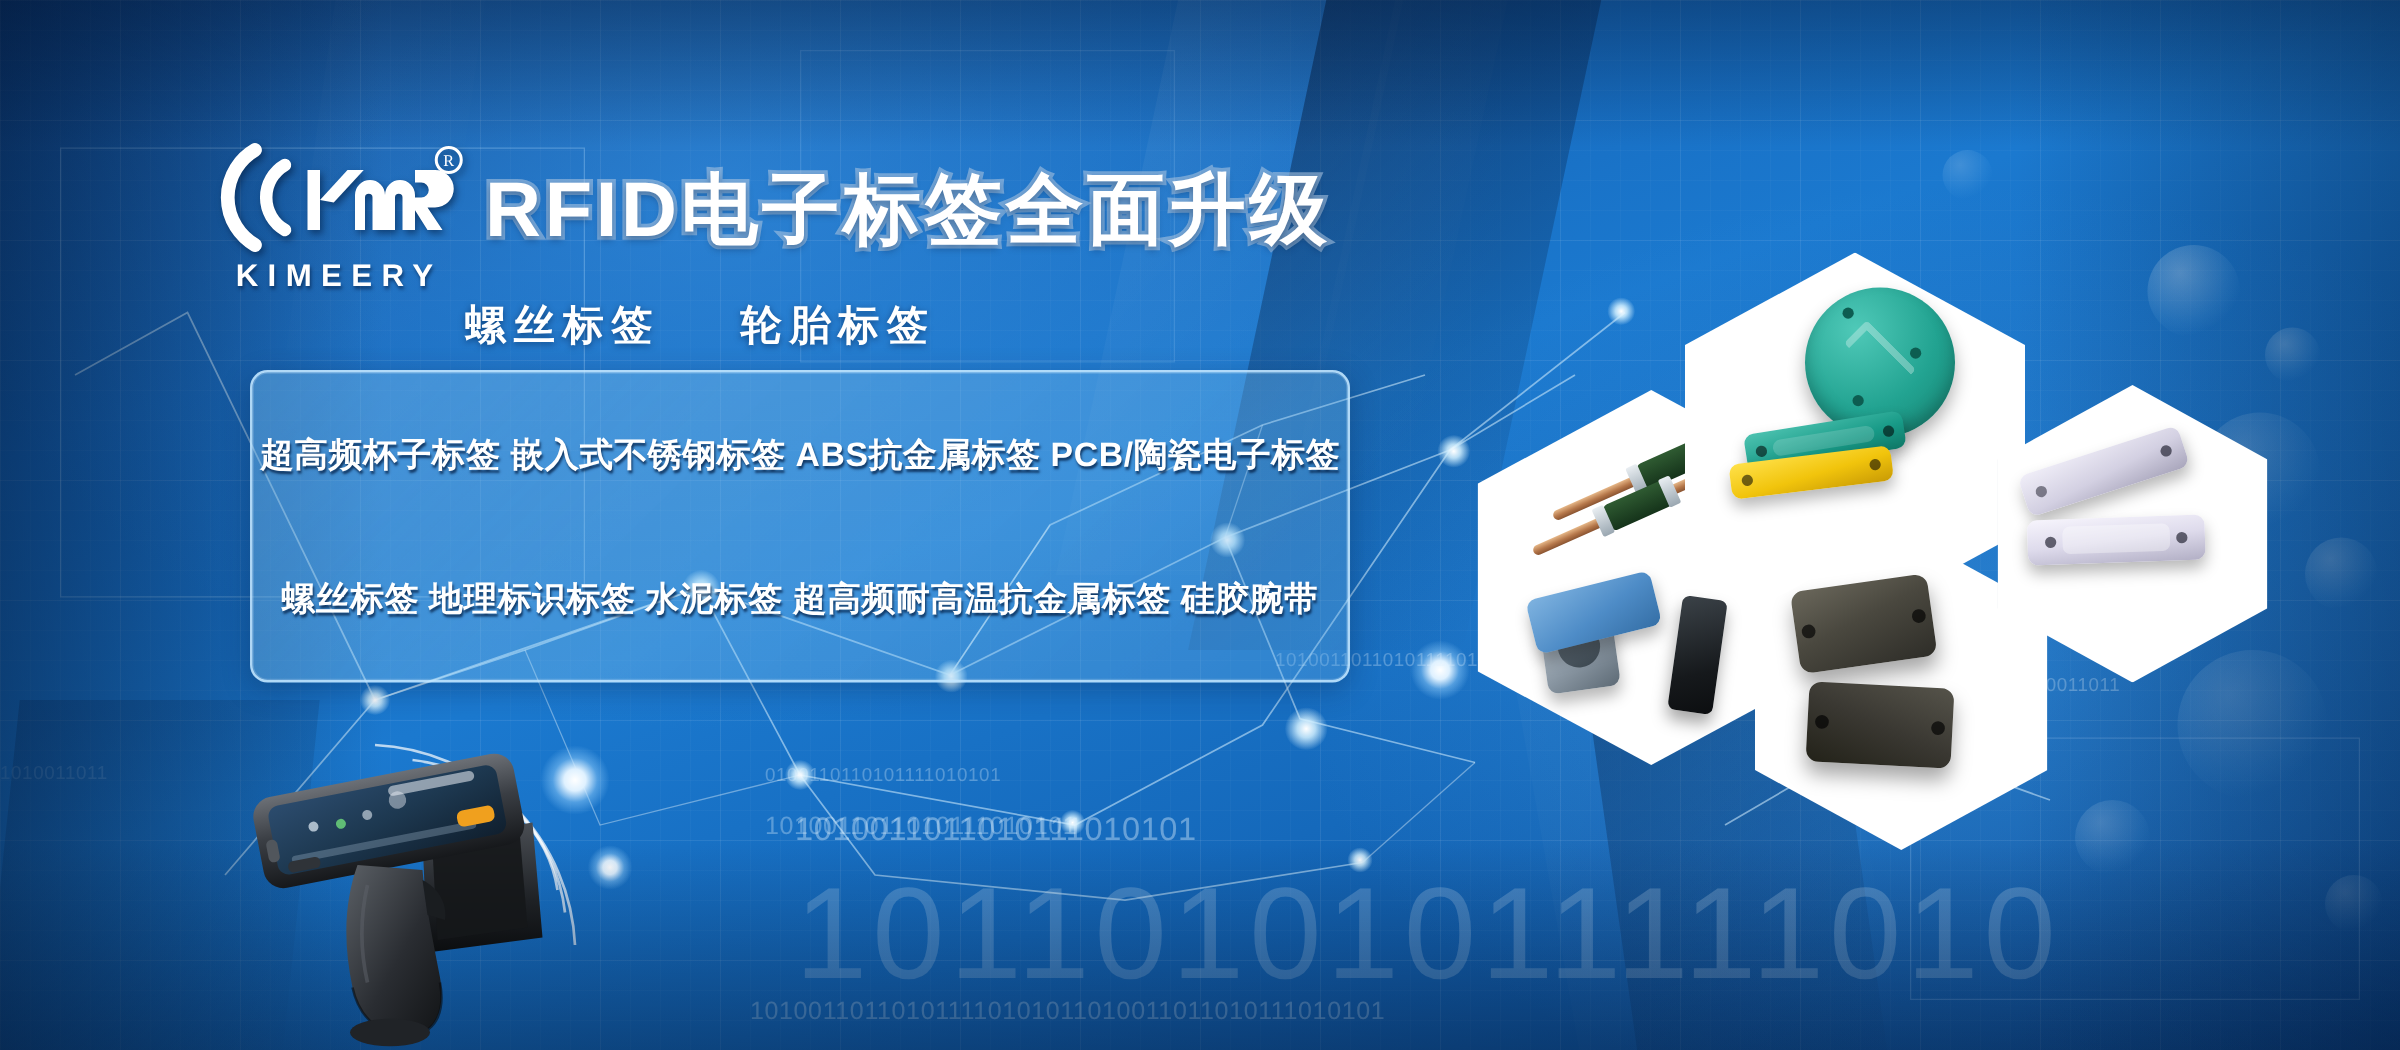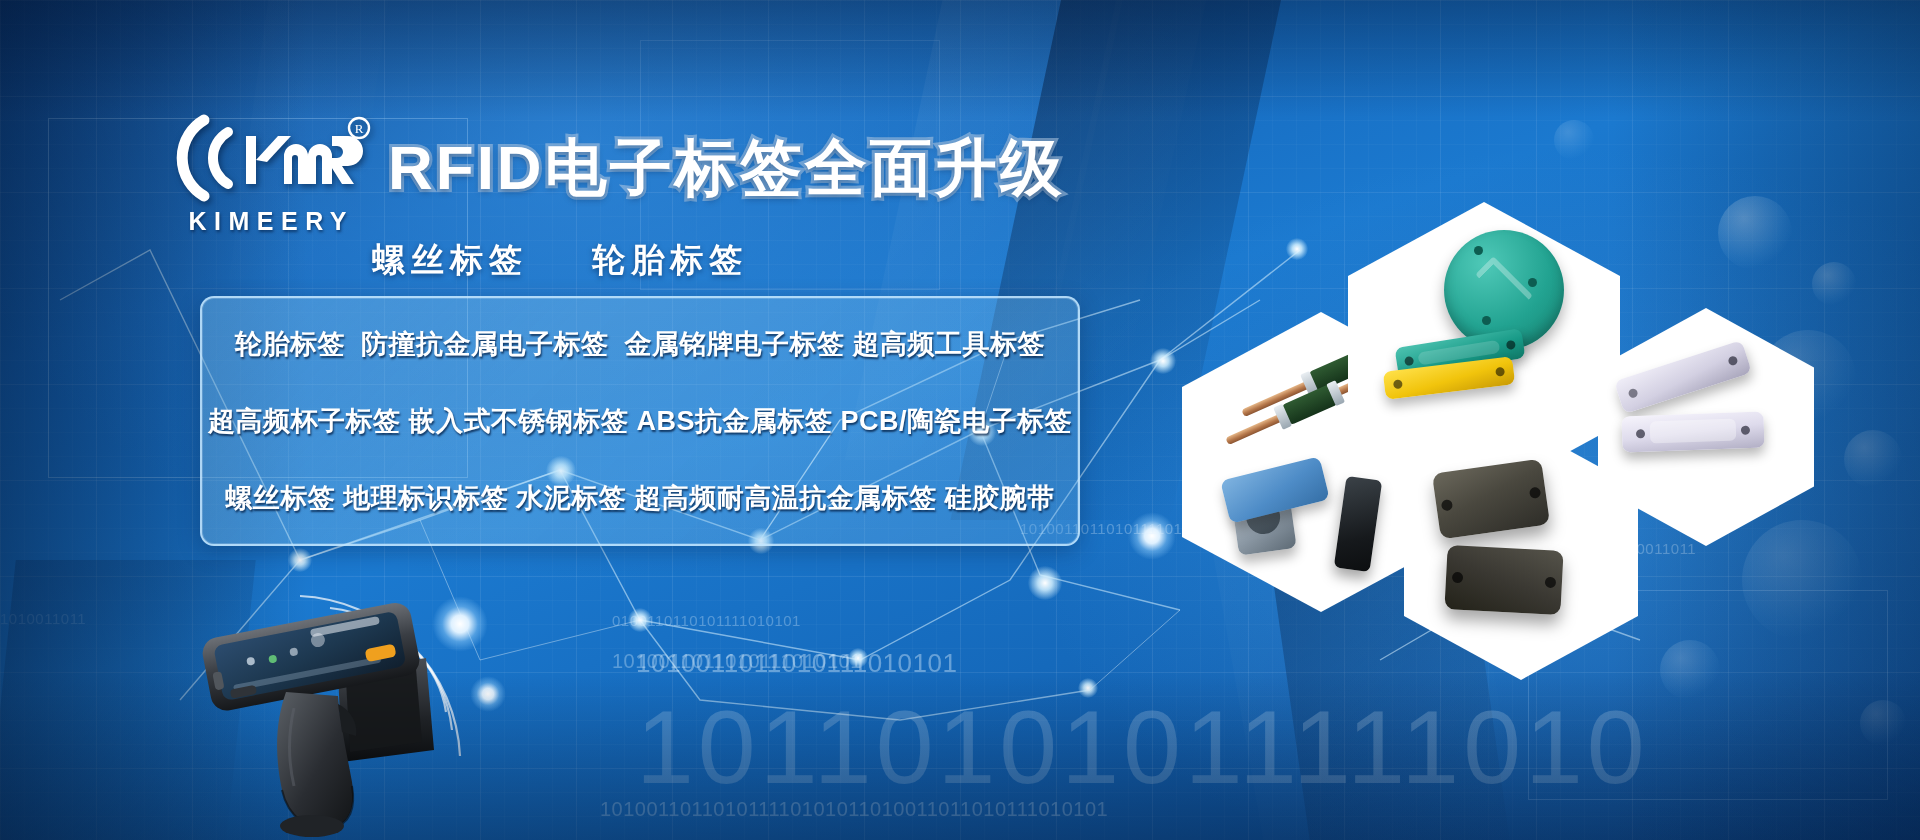--- a/index.html
+++ b/index.html
@@ -264,21 +264,20 @@
 
   <div class="headline">RFID电子标签全面升级</div>
 
   <div class="subhead">
     <span>螺丝标签</span>
     <span class="gap"></span>
     <span>轮胎标签</span>
   </div>
 
   <div class="panel">
-    <div class="panel-row">轮胎标签&nbsp;&nbsp;防撞抗金属电子标签&nbsp;&nbsp;金属铭牌电子标签&nbsp;超高频工具标签</div>
     <div class="panel-row">超高频杯子标签&nbsp;嵌入式不锈钢标签&nbsp;ABS抗金属标签&nbsp;PCB/陶瓷电子标签</div>
     <div class="panel-row">螺丝标签&nbsp;地理标识标签&nbsp;水泥标签&nbsp;超高频耐高温抗金属标签&nbsp;硅胶腕带</div>
   </div>
 
   <div class="hex" style="left:1182px;top:312px;width:278px;height:300px;">
     <div class="stage">
 
       <div class="prod" style="left:54px;top:54px;width:160px;height:30px;transform:rotate(-24deg);">
         <div class="rod" style="position:absolute;left:0;top:11px;width:160px;"></div>
         <div class="rod-core" style="left:76px;"></div>

